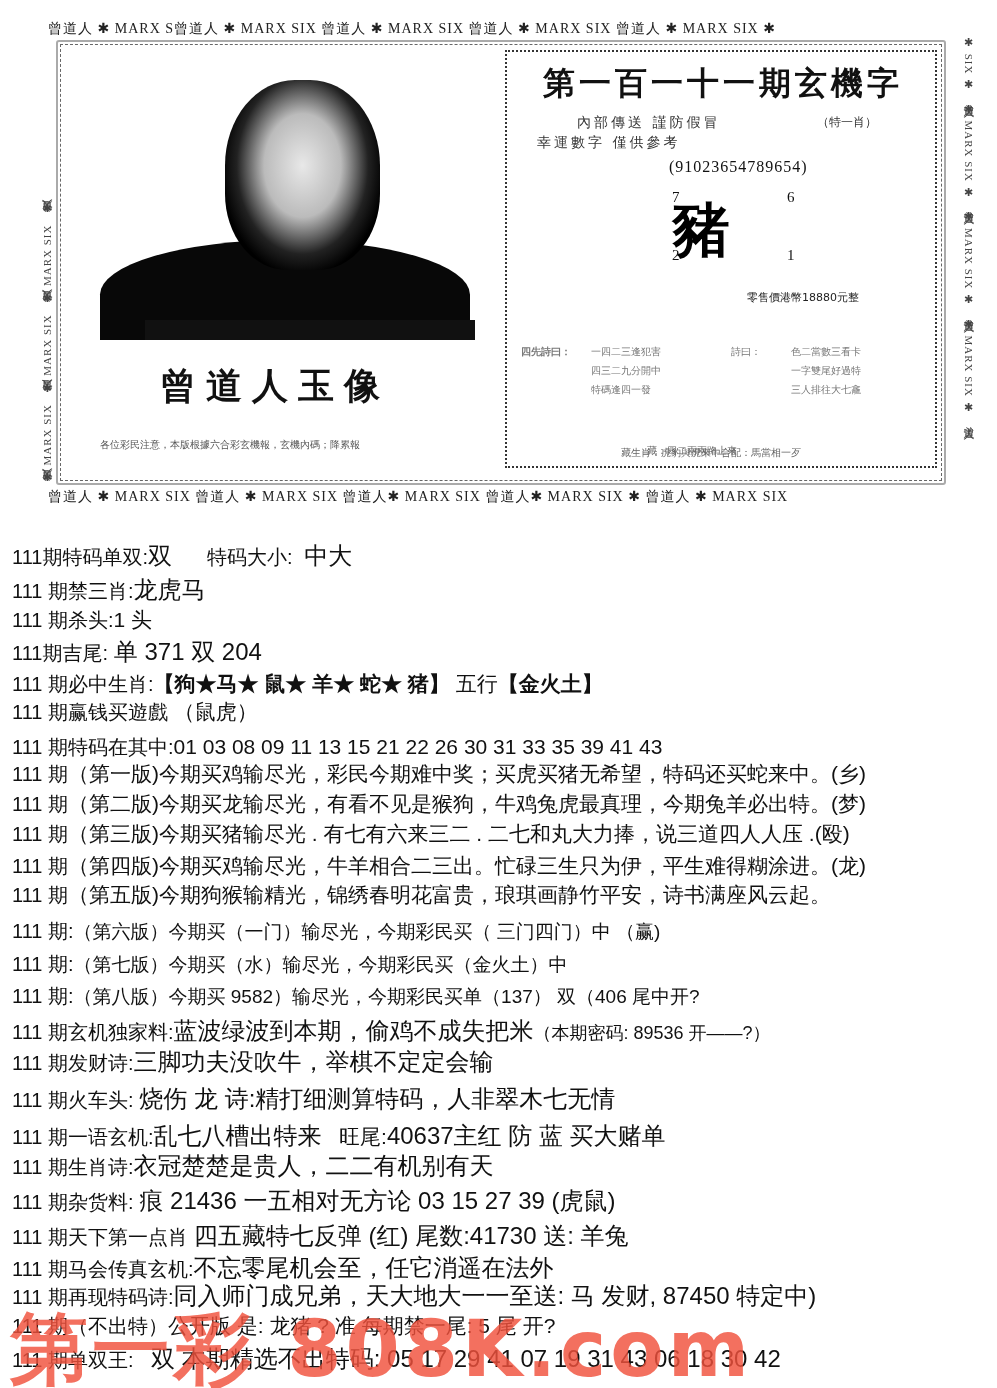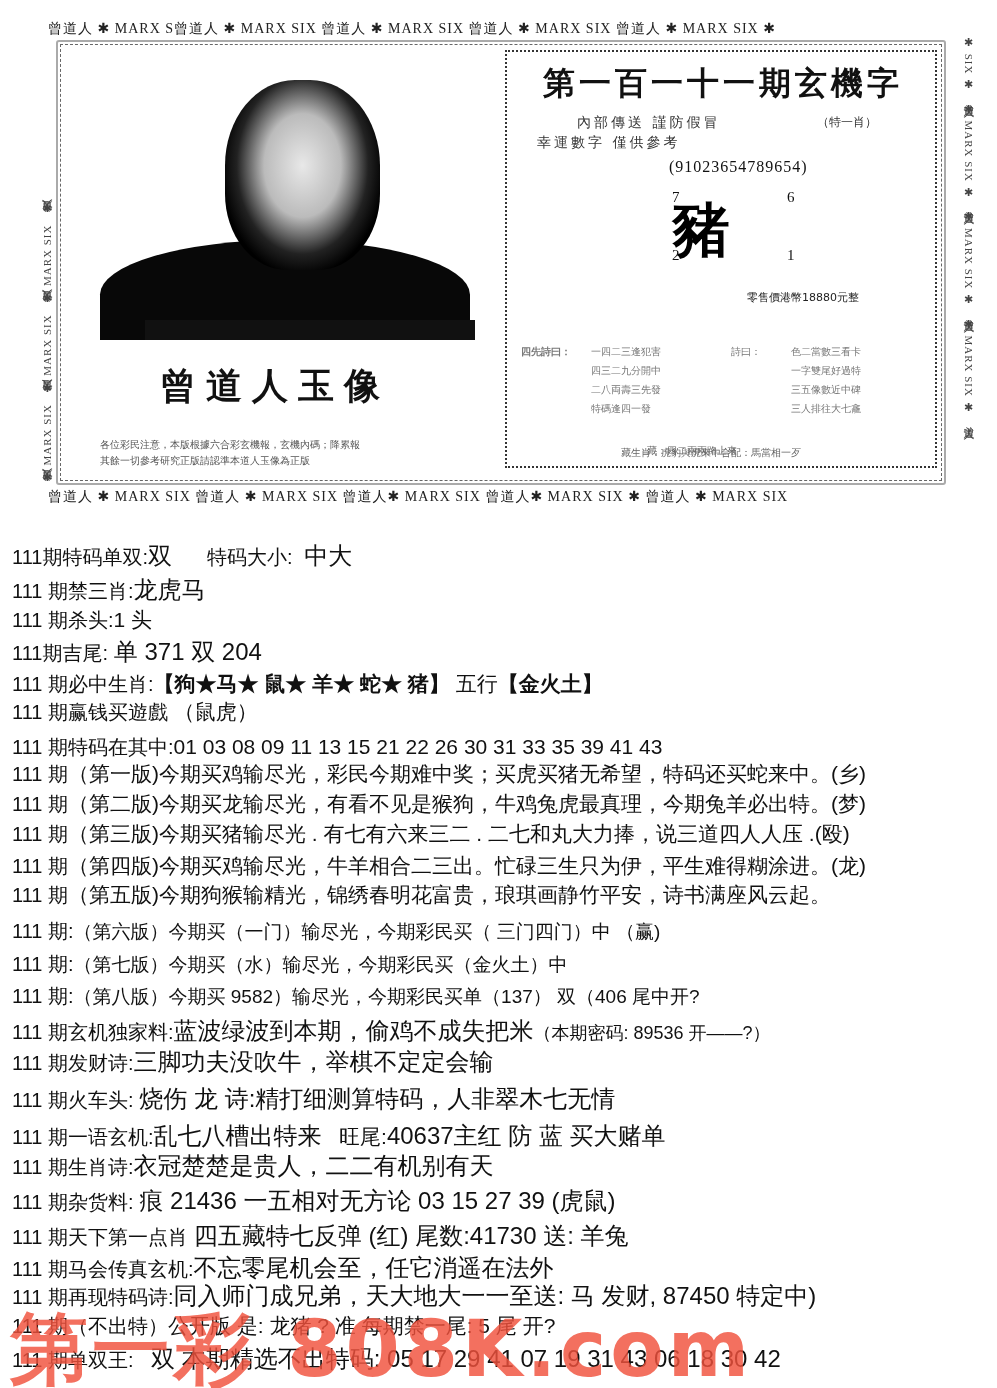--- a/index.html
+++ b/index.html
@@ -63,21 +63,20 @@
   <div class="wavy wavy-outer"></div>
 
   <div class="portrait">
     <div class="shoulders"></div>
     <div class="shoulders-base"></div>
     <div class="head"></div>
   </div>
   <div class="caption">曾道人玉像</div>
   <div class="notice">
     <div>各位彩民注意，本版根據六合彩玄機報，玄機內碼；降累報</div>
-    <div>其餘一切參考研究正版請認準本道人玉像為正版</div>
   </div>
 
   <div class="card">
     <div class="card-title">第一百一十一期玄機字</div>
     <div class="card-sub sub1">內部傳送  謹防假冒</div>
     <div class="card-sub sub2">幸運數字  僅供參考</div>
     <div class="card-sub sub3">（特一肖）</div>
     <div class="card-code">(91023654789654)</div>
     <div class="corner-num n7">7</div>
     <div class="corner-num n6">6</div>
@@ -90,26 +89,20 @@
         <span class="c1">四先詩曰：</span>
         <span class="c2">一四二三逢犯害</span>
         <span class="c3">詩曰：</span>
         <span class="c4">色二當數三看卡</span>
       </div>
       <div class="row">
         <span class="c1"></span>
         <span class="c2">四三二九分開中</span>
         <span class="c3"></span>
         <span class="c4">一字雙尾好過特</span>
-      </div>
-      <div class="row">
-        <span class="c1"></span>
-        <span class="c2">二八両壽三先發</span>
-        <span class="c3"></span>
-        <span class="c4">三五像數近中碑</span>
       </div>
       <div class="row">
         <span class="c1"></span>
         <span class="c2">特碼逢四一發</span>
         <span class="c3"></span>
         <span class="c4">三人排往大七龕</span>
       </div>
     </div>
     <div class="card-foot foot1">藏生肖：虎豹與虎來中合配：馬當相一歹</div>
     <div class="card-foot foot2">藏：四二兩兩路上來</div>

